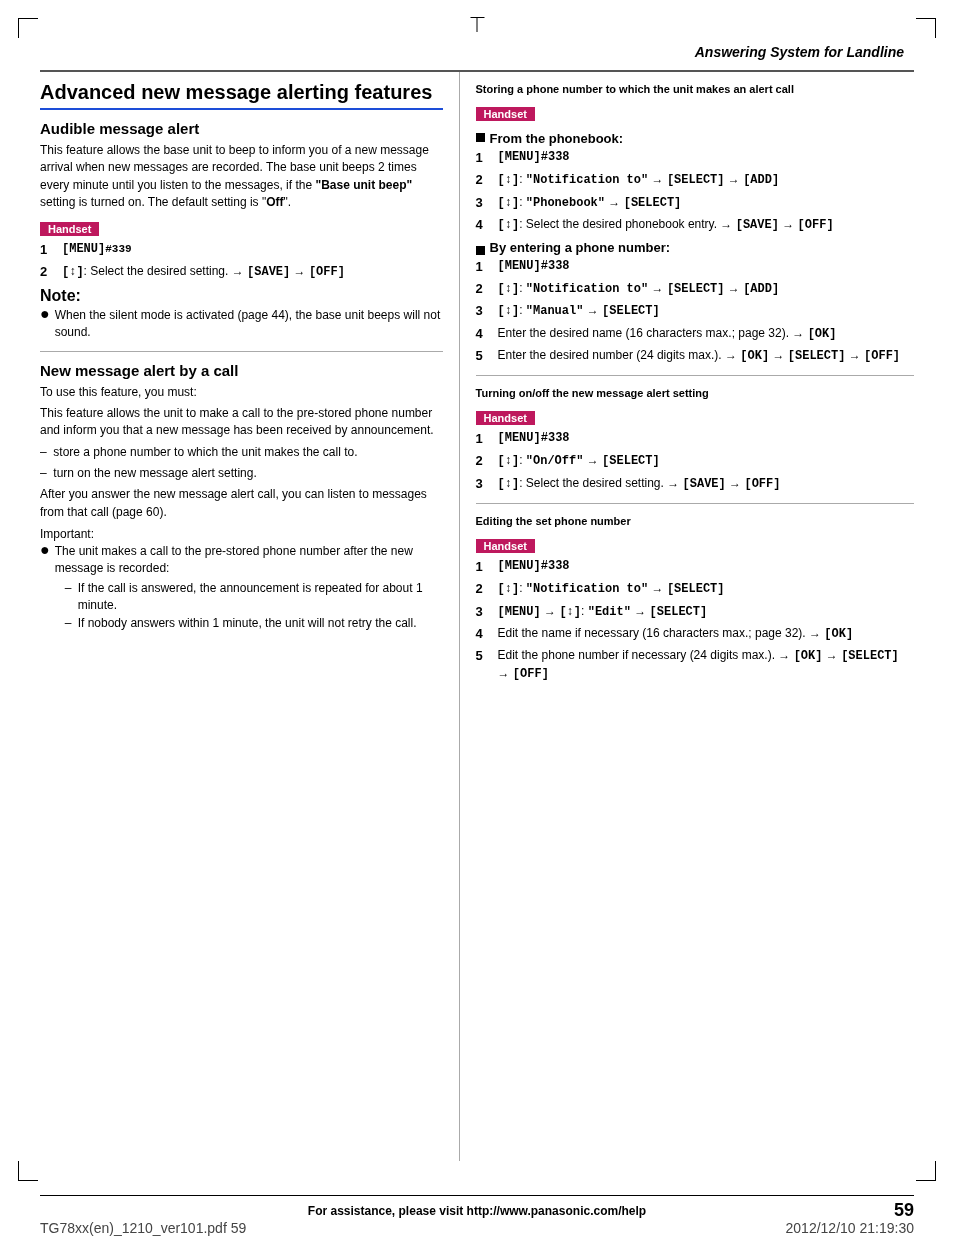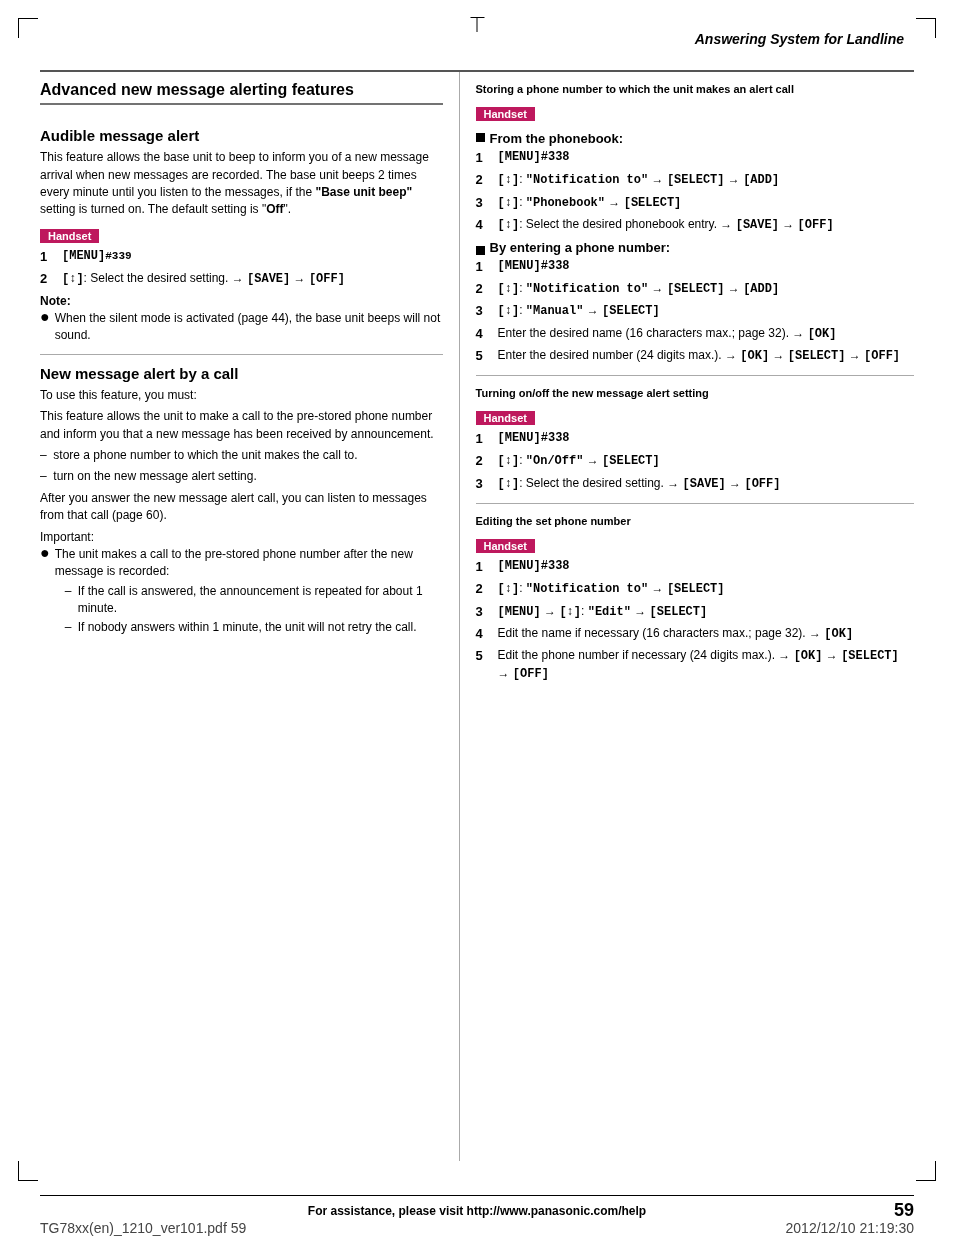--- a/index.html
+++ b/index.html
@@ -48,21 +48,21 @@
       top: -1px;
       left: -7px;
       width: 14px;
       height: 0;
       border-top: 1.5px solid #000;
     }
 
     
     .header-right {
       position: absolute;
-      top: 31px;
+      top: 44px;
       right: 50px;
       font-style: italic;
       font-weight: bold;
       font-size: 14px;
       text-align: left;
     }
 
     
     .content-area {
       position: absolute;
@@ -94,27 +94,27 @@
       border-right: 1px solid #aaa;
     }
 
     .right-col {
       width: 52%;
       padding-left: 16px;
     }
 
     
     .main-title {
-      font-size: 16px;
+      font-size: 20px;
       font-weight: bold;
       line-height: 1.2;
       margin-top: 8px;
-      margin-bottom: 22px;
+      margin-bottom: 10px;
       padding-bottom: 4px;
-      border-bottom: 2px solid #737373;
+      border-bottom: 2px solid #1d4ed8;
     }
 
     .section-heading {
       font-size: 15px;
       font-weight: bold;
       margin-top: 10px;
       margin-bottom: 5px;
     }
 
     .body-text {
@@ -160,21 +160,21 @@
     }
 
     .mono {
       font-family: 'Courier New', Courier, monospace;
       font-weight: bold;
       font-size: 12px;
     }
 
     .note-label {
       font-weight: bold;
-      font-size: 12px;
+      font-size: 16px;
       margin-top: 6px;
       margin-bottom: 2px;
     }
 
     .important-label {
       font-weight: normal;
       font-size: 12px;
       margin-top: 6px;
       margin-bottom: 2px;
     }

